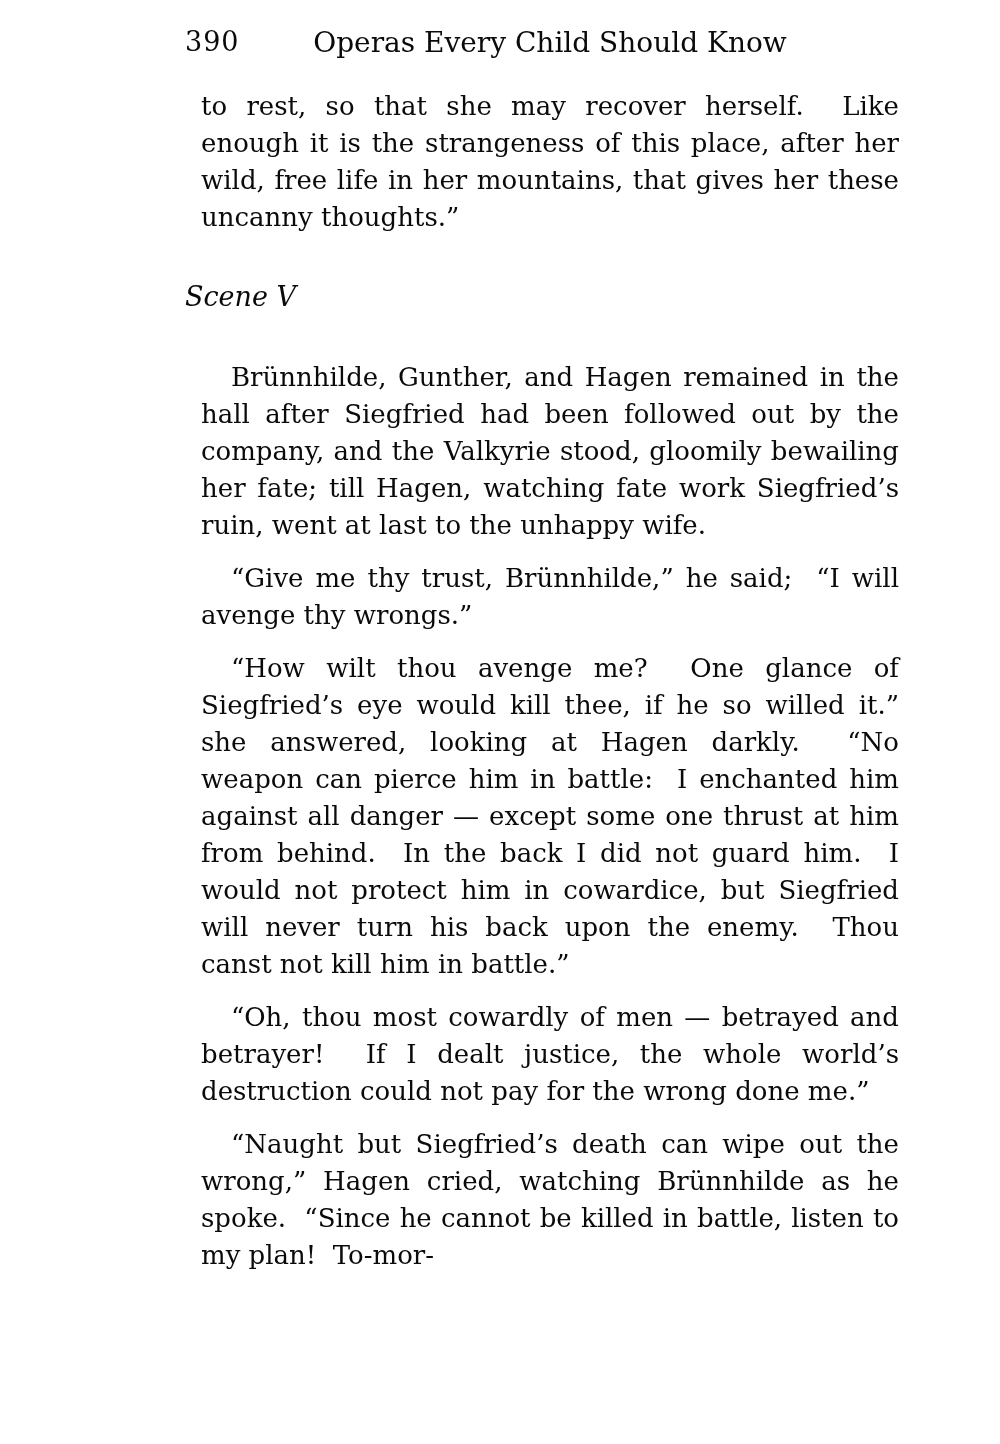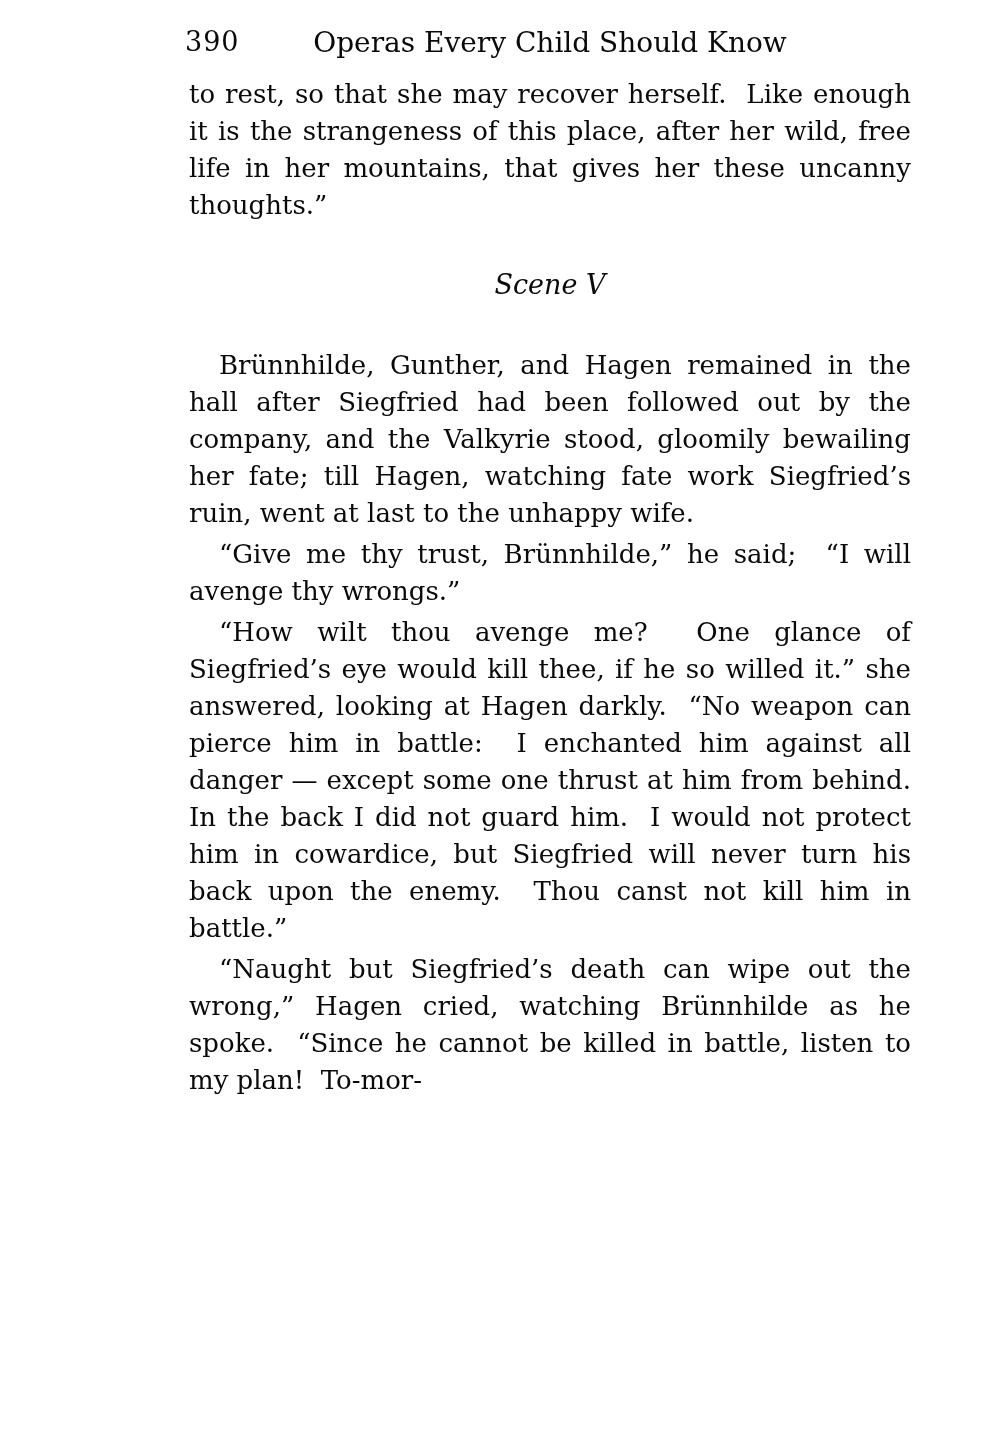--- a/index.html
+++ b/index.html
@@ -40,28 +40,28 @@
   .page-body {
     position: absolute;
     top: 72px;
     left: 185px;
     width: 730px;
     font-size: 26px;
     line-height: 37px;
     text-align: justify;
   }
   .paragraph {
-    margin: 4px;
+    margin: 16px;
     white-space: pre-wrap;
   }
   .paragraph.indent {
     text-indent: 30px;
   }
   .scene-heading {
-    text-align: center;
+    text-align: left;
     font-style: italic;
     font-weight: normal;
     font-size: 27px;
     margin: 42px 0 44px 0;
     white-space: normal;
   }
 </style>
 </head>
 <body>
 
@@ -71,15 +71,16 @@
     <h1 class="running-title">Operas Every Child Should Know</h1>
   </header>
 
   <main class="page-body">
 
   <p class="paragraph">to rest, so that she may recover herself.  Like enough it is the strangeness of this place, after her wild, free life in her mountains, that gives her these uncanny thoughts.”</p>
       <h2 class="scene-heading">Scene V</h2>
       <p class="paragraph indent">Brünnhilde, Gunther, and Hagen remained in the hall after Siegfried had been followed out by the company, and the Valkyrie stood, gloomily bewailing her fate; till Hagen, watching fate work Siegfried’s ruin, went at last to the unhappy wife.</p>
       <p class="paragraph indent">“Give me thy trust, Brünnhilde,” he said;  “I will avenge thy wrongs.”</p>
       <p class="paragraph indent">“How wilt thou avenge me?  One glance of Siegfried’s eye would kill thee, if he so willed it.” she answered, looking at Hagen darkly.  “No weapon can pierce him in battle:  I enchanted him against all danger — except some one thrust at him from behind.  In the back I did not guard him.  I would not protect him in cowardice, but Siegfried will never turn his back upon the enemy.  Thou canst not kill him in battle.”</p>
+      <p class="paragraph indent">“Oh, thou most cowardly of men — betrayed and betrayer!  If I dealt justice, the whole world’s destruction could not pay for the wrong done me.”</p>
       <p class="paragraph indent">“Naught but Siegfried’s death can wipe out the wrong,” Hagen cried, watching Brünnhilde as he spoke.  “Since he cannot be killed in battle, listen to my plan!  To-mor-</p>
     </main>
 </div>
 
 </body></html>

